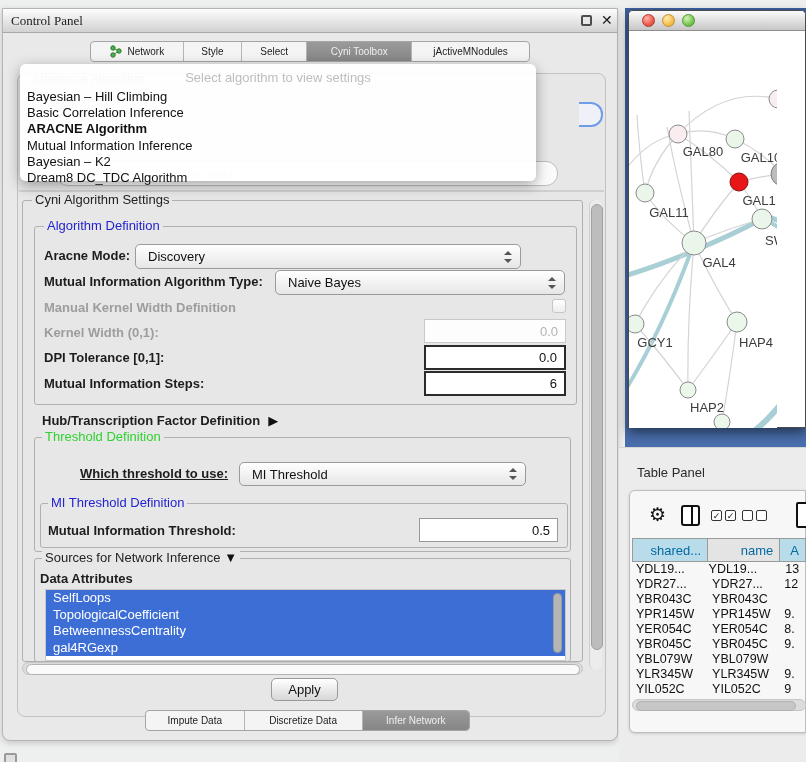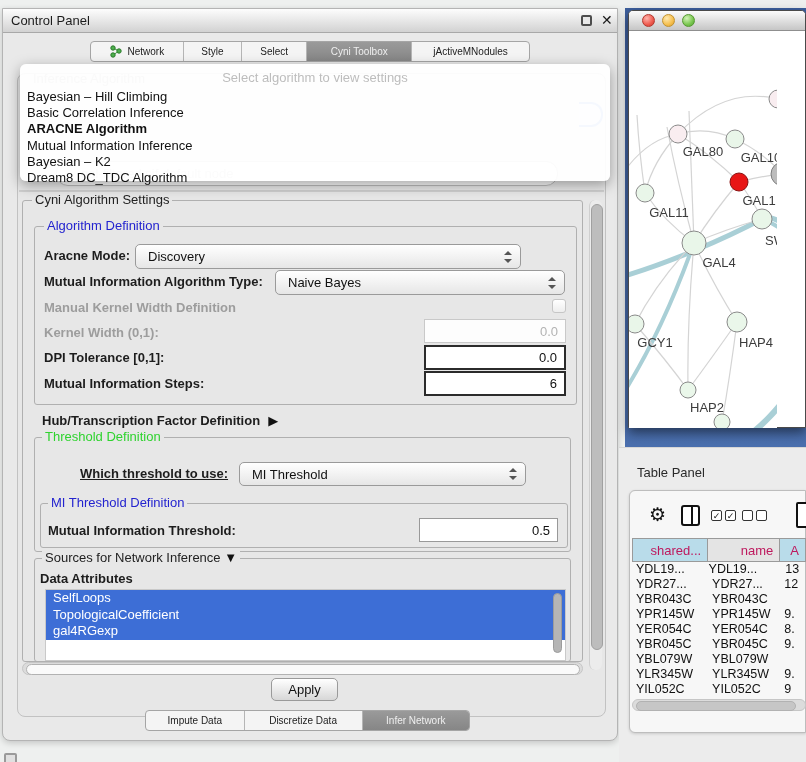--- a/index.html
+++ b/index.html
@@ -2,41 +2,41 @@
 <html><head>
 <meta charset="utf-8">
 <style>
   html,body{margin:0;padding:0;}
   body{font-family:"Liberation Sans","DejaVu Sans",sans-serif;background:#eef0ef;}
   #app{position:relative;width:806px;height:762px;overflow:hidden;background:#eef0ef;font-size:13px;color:#222;}
   .abs{position:absolute;box-sizing:border-box;}
 
   
   .cp-window{left:2px;top:8px;width:616px;height:733px;background:#e9e9e9;border:1px solid #b4b4b4;border-radius:0 0 8px 8px;box-shadow:0 2px 6px rgba(0,0,0,.18);}
-  .cp-titlebar{left:0;top:0;width:100%;height:24px;background:linear-gradient(#fdfdfd,#d2d2d2);border-bottom:1px solid #a8a8a8;display:flex;align-items:center;padding:0 8px;}
+  .cp-titlebar{left:0;top:0;width:100%;height:24px;background:linear-gradient(#fdfdfd,#d2d2d2);border-bottom:1px solid #a8a8a8;display:flex;align-items:center;padding:0 8px;font-family:Liberation Serif, serif;}
   .cp-title{font-size:13px;color:#1c1c1c;}
   .float-btn{left:578px;top:6px;width:11px;height:11px;border:2px solid #4d4d4d;border-radius:2px;background:#e8e8e8;}
   .close-btn{left:598px;top:3px;font-weight:bold;font-size:14px;color:#1a1a1a;}
 
   
   .seg-bar{display:flex;border:1px solid #a5a5a5;border-radius:4px;background:#f4f4f4;overflow:hidden;height:21px;}
   .seg{display:flex;align-items:center;justify-content:center;border-right:1px solid #b5b5b5;padding:0 10px;font-size:10px;color:#222;white-space:nowrap;}
   .seg:last-child{border-right:none;}
   .seg.sel{background:linear-gradient(#9a9a9a,#868686);color:#efefef;}
   .net-tab-icon{width:13px;height:13px;margin-right:5px;}
 
   .content-frame{left:14px;top:64px;width:589px;height:644px;border:1px solid #c2c2c2;border-radius:8px;background:#e7e7e7;}
 
   
   .ghost-label{color:#a9a9a9;}
   .ghost-combo{border:1px solid #bdbdbd;border-radius:12px;background:#fbfbfb;color:#c4c4c4;display:flex;align-items:center;padding:0 24px;}
   .ghost-ring{border:2px solid #6f9ce6;border-left:none;border-radius:0 12px 12px 0;background:#eef2f8;}
 
   
-  .popup{left:17px;top:55px;width:590px;height:117px;background:rgba(255,255,255,.93);border-radius:6px;box-shadow:0 4px 14px rgba(0,0,0,.35);z-index:10;padding-top:6px;}
+  .popup{left:17px;top:55px;width:516px;height:117px;background:rgba(255,255,255,.93);border-radius:6px;box-shadow:0 4px 14px rgba(0,0,0,.35);z-index:10;padding-top:6px;}
   .dd-placeholder{text-align:center;color:#bdbdbd;font-size:13px;height:19px;line-height:16px;}
   .dd-item{height:16.2px;line-height:16.2px;padding-left:7px;font-size:13px;color:#111;}
   .dd-item.hl{font-weight:bold;}
 
   
   .frame{border:1px solid #b0b0b0;border-radius:3px;}
   .legend{position:absolute;background:#e7e7e7;padding:0 3px;font-size:13px;line-height:14px;white-space:nowrap;}
   .legend.blue{color:#2323cf;}
   .legend.green{color:#2fd32f;}
   .lbl{font-size:13px;font-weight:bold;color:#1d1d1d;white-space:nowrap;}
@@ -80,21 +80,21 @@
   .tp-region{left:619px;top:447px;width:187px;height:315px;background:#ececec;border-top:1px solid #d6d6d6;}
   .tp-title{left:637px;top:465px;font-size:13px;color:#2a2a2a;}
   .tp-container{left:629px;top:490px;width:177px;height:243px;background:#f7f7f7;border:1px solid #bdbdbd;border-radius:6px 0 0 6px;box-shadow:0 1px 3px rgba(0,0,0,.15);}
   .gear{font-size:19px;color:#111;line-height:19px;}
   .split-icon{width:19px;height:21px;border:2px solid #111;border-radius:3px;background:#fff;}
   .split-icon:before{content:"";position:absolute;left:50%;top:0;width:2px;height:100%;background:#111;}
   .cb{width:11px;height:11px;border:1.5px solid #333;border-radius:2px;background:#fff;display:flex;align-items:center;justify-content:center;font-size:9px;color:#111;box-sizing:border-box;}
   .doc-icon{width:15px;height:26px;border:2px solid #111;background:#fff;border-radius:2px;}
   .tbl{left:632px;top:538px;width:174px;overflow:hidden;}
   .tbl-head{display:flex;height:24px;}
-  .th{display:flex;align-items:center;justify-content:flex-end;padding-right:6px;border:1px solid #9a9a9a;border-left:none;font-size:13px;color:#be185d;box-sizing:border-box;}
+  .th{display:flex;align-items:center;justify-content:flex-end;padding-right:6px;border:1px solid #9a9a9a;border-left:none;font-size:13px;color:#0369a1;box-sizing:border-box;}
   .th:first-child{border-left:1px solid #9a9a9a;}
   .tbl-row{display:flex;height:15px;}
   .td{font-size:12.5px;color:#111;padding-left:4px;box-sizing:border-box;overflow:hidden;white-space:nowrap;line-height:15px;}
 
   .mini-sq{left:4px;top:753px;width:13px;height:13px;border:2px solid #9a9a9a;background:#e0e0e0;border-radius:2px;}
   .divider-line{background:#cfcfcf;}
   svg text{font-family:"Liberation Sans","DejaVu Sans",sans-serif;}
 </style>
 </head>
 <body>
@@ -214,20 +214,21 @@
 
     <div class="abs frame" style="left:31px;top:549px;width:537px;height:104px;"></div>
     <div class="abs legend" style="left:39px;top:542px;">
       <span>Sources for Network Inference</span>
       <span class="src-arrow">▼</span>
     </div>
     <div class="abs lbl" style="left:37px;top:562px;">Data Attributes</div>
     <div class="abs attr-list" style="left:42px;top:580px;width:521px;height:72px;" id="attr-list">
         <div class="attr-item">SelfLoops</div>
         <div class="attr-item">TopologicalCoefficient</div>
+        <div class="attr-item">BetweennessCentrality</div>
         <div class="attr-item">gal4RGexp</div>
       </div>
     <div class="abs list-vthumb" style="left:550px;top:584px;width:9px;height:60px;"></div>
 
     <div class="abs vtrack" style="left:586px;top:191px;width:13px;height:470px;">
       <div class="vthumb" style="position:absolute;left:1px;top:4px;width:10px;height:444px;"></div>
     </div>
     <div class="abs htrack" style="left:19px;top:653px;width:561px;height:13px;">
       <div class="hthumb" style="position:absolute;left:3px;top:1px;width:552px;height:9px;"></div>
     </div>

